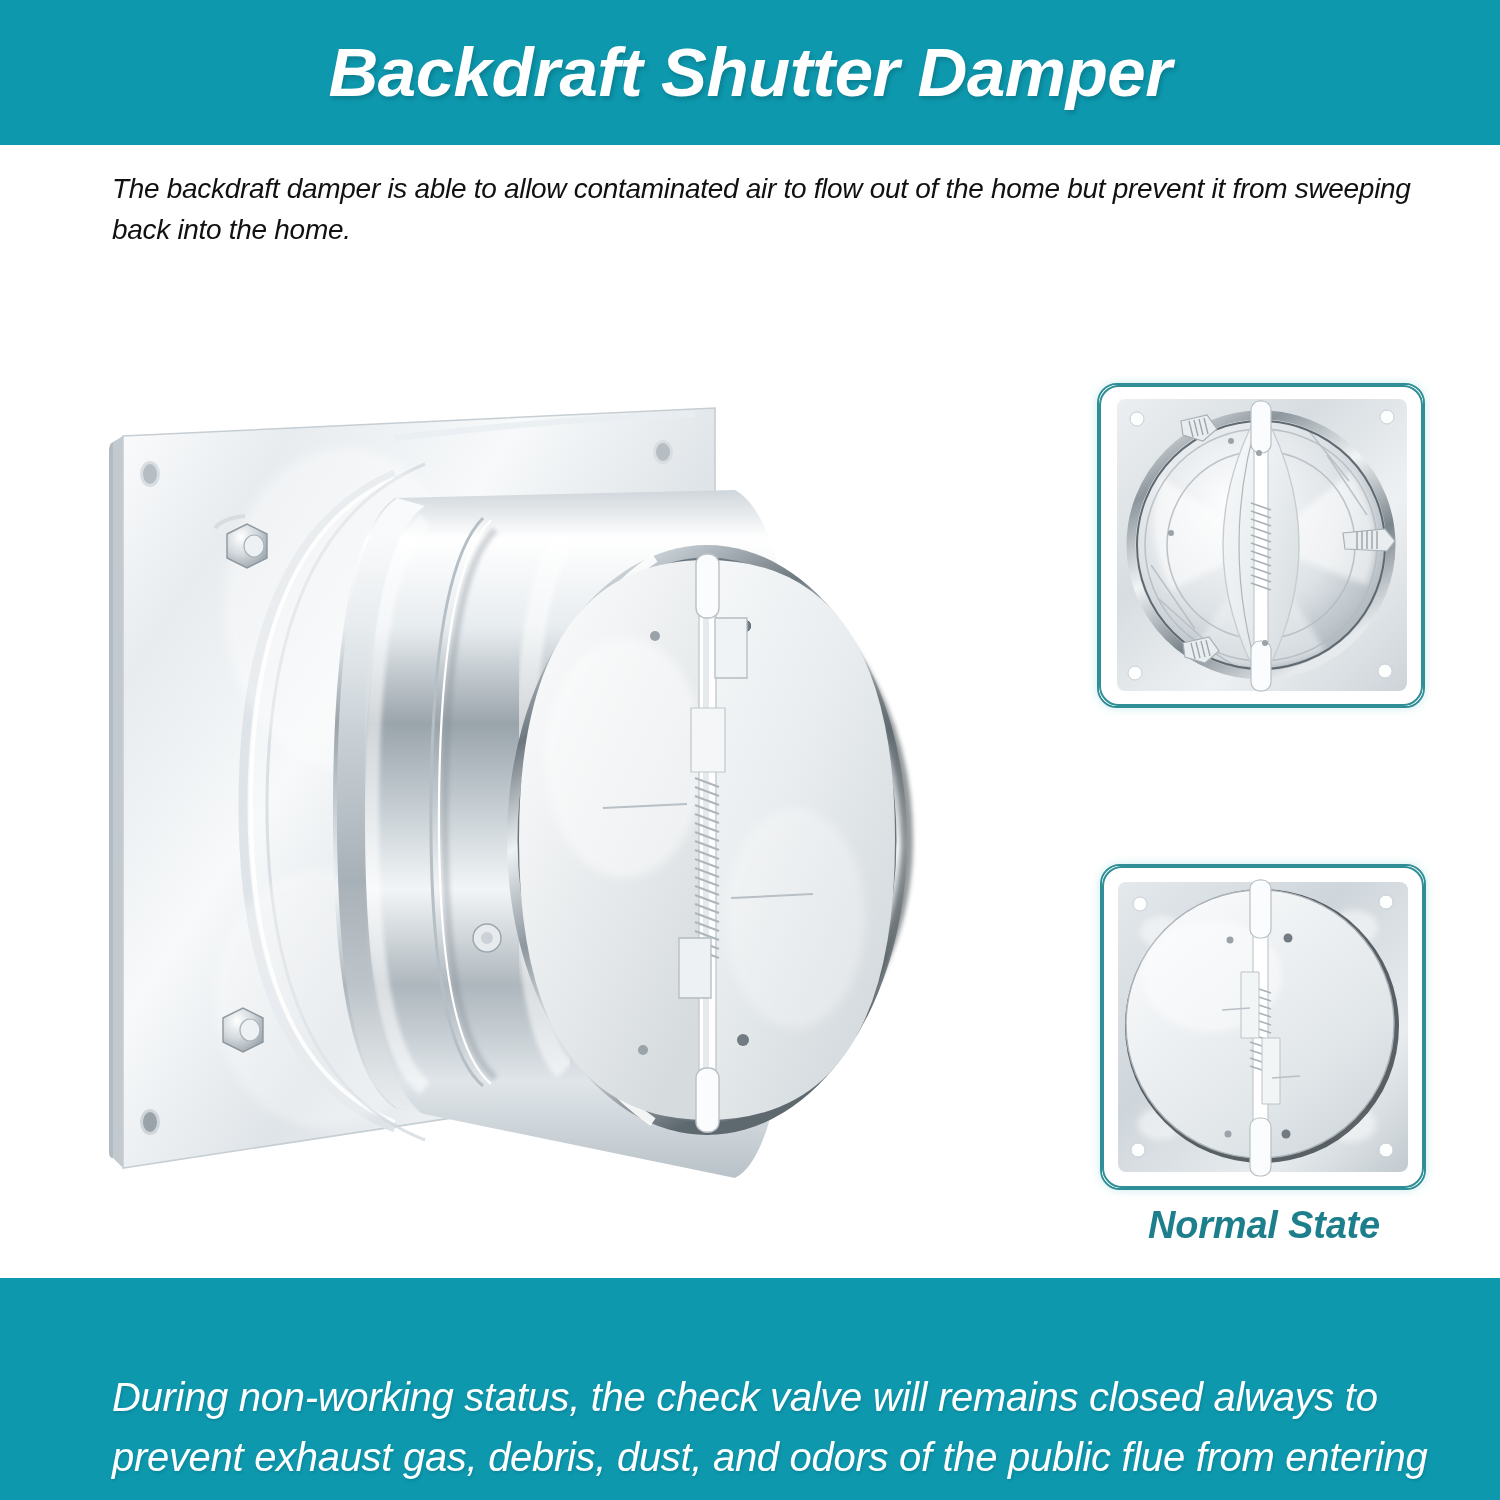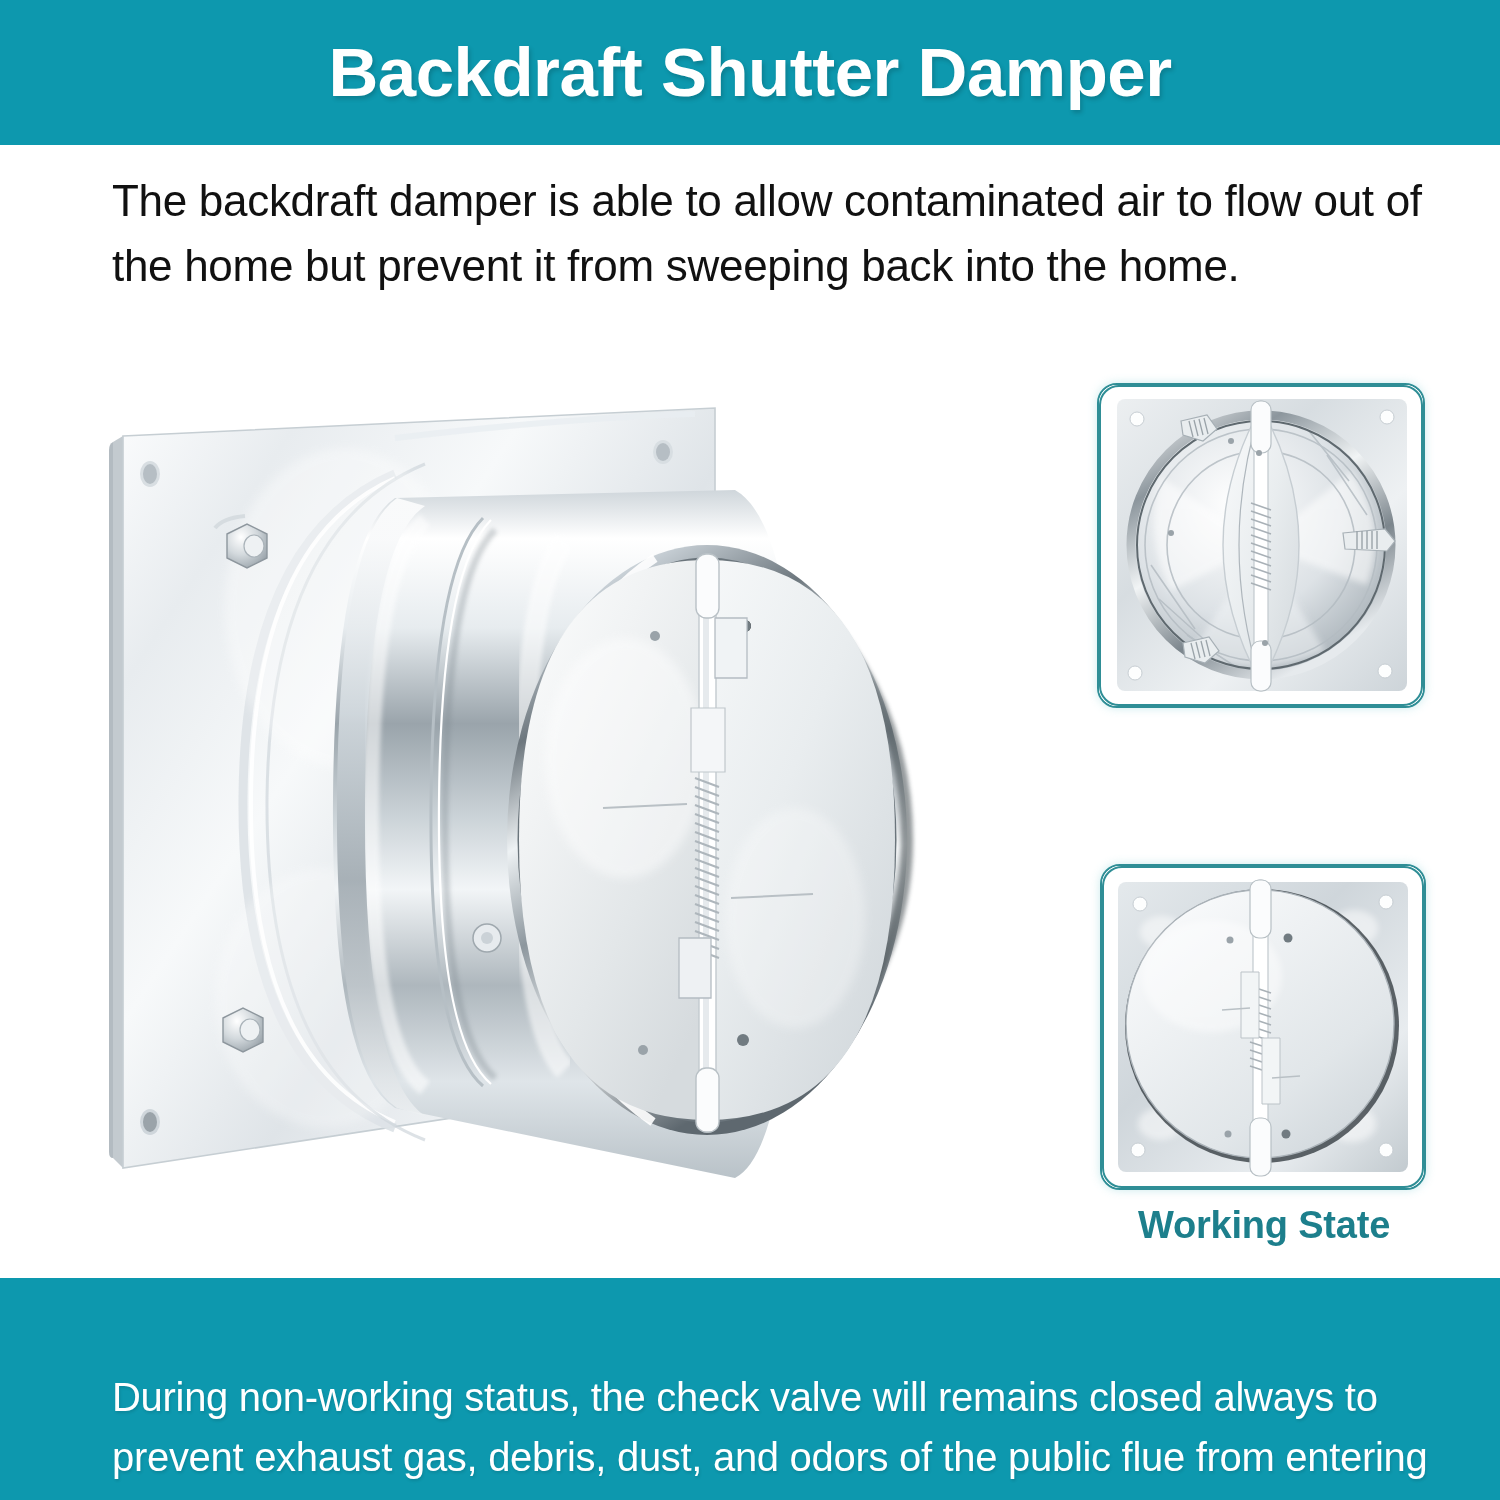--- a/index.html
+++ b/index.html
@@ -2,21 +2,21 @@
 <html><head>
 <meta charset="utf-8">
 <style>
   * { margin:0; padding:0; box-sizing:border-box; }
   html, body {
     width:1500px; height:1500px;
     background:#ffffff;
     font-family:"Liberation Sans", sans-serif;
     overflow:hidden;
   }
-  .page { position:relative; width:1236px; height:1500px; background:#fff; }
+  .page { position:relative; width:1236px; height:1500px; background:#fff;font-style:italic; }
 
   
   .title-band {
     position:absolute; left:0; top:0; width:1500px; height:145px;
     background:#0d98ae;
     display:flex; align-items:center; justify-content:center;
   }
   .title-text {
     color:#ffffff;
     font-size:69px;
@@ -24,21 +24,21 @@
     letter-spacing:-0.5px;
     font-family:"Liberation Sans", sans-serif;
     text-shadow:2px 3px 4px rgba(0,0,0,0.17);
     white-space:nowrap;
   }
 
   
   .intro {
     position:absolute; left:112px; top:168px; width:1330px;
     color:#111111;
-    font-size:44px;
+    font-size:28px;
     line-height:1.48;
     font-family:"Liberation Sans Narrow","Liberation Sans", sans-serif;
     font-stretch:condensed;
     letter-spacing:-0.3px;
   }
 
   
   .hero {
     position:absolute; left:95px; top:378px; width:960px; height:830px;
   }
@@ -426,18 +426,18 @@
       <circle cx="186" cy="72" r="4.5" fill="#717b81"></circle>
       <circle cx="126" cy="268" r="3.5" fill="#9aa3a9"></circle>
       <circle cx="184" cy="268" r="4.5" fill="#717b81"></circle>
 
       <line x1="120" y1="144" x2="148" y2="142" stroke="#b9c0c5" stroke-width="1.6"></line>
       <line x1="170" y1="212" x2="198" y2="210" stroke="#b9c0c5" stroke-width="1.6"></line>
 
       <rect x="1" y="1" width="320" height="320" rx="19" fill="none" stroke="#2f8e96" stroke-width="2"></rect>
     </svg>
   </div>
-  <div class="inset-caption cap-2">Working State</div>
+  <div class="inset-caption cap-2">Normal State</div>
 
   <div class="bottom-band"></div>
   <div class="bottom-text">During non-working status, the check valve will remains closed always to prevent exhaust gas, debris, dust, and odors of the public flue from entering the room.</div>
 
 </div>
 
 </body></html>

